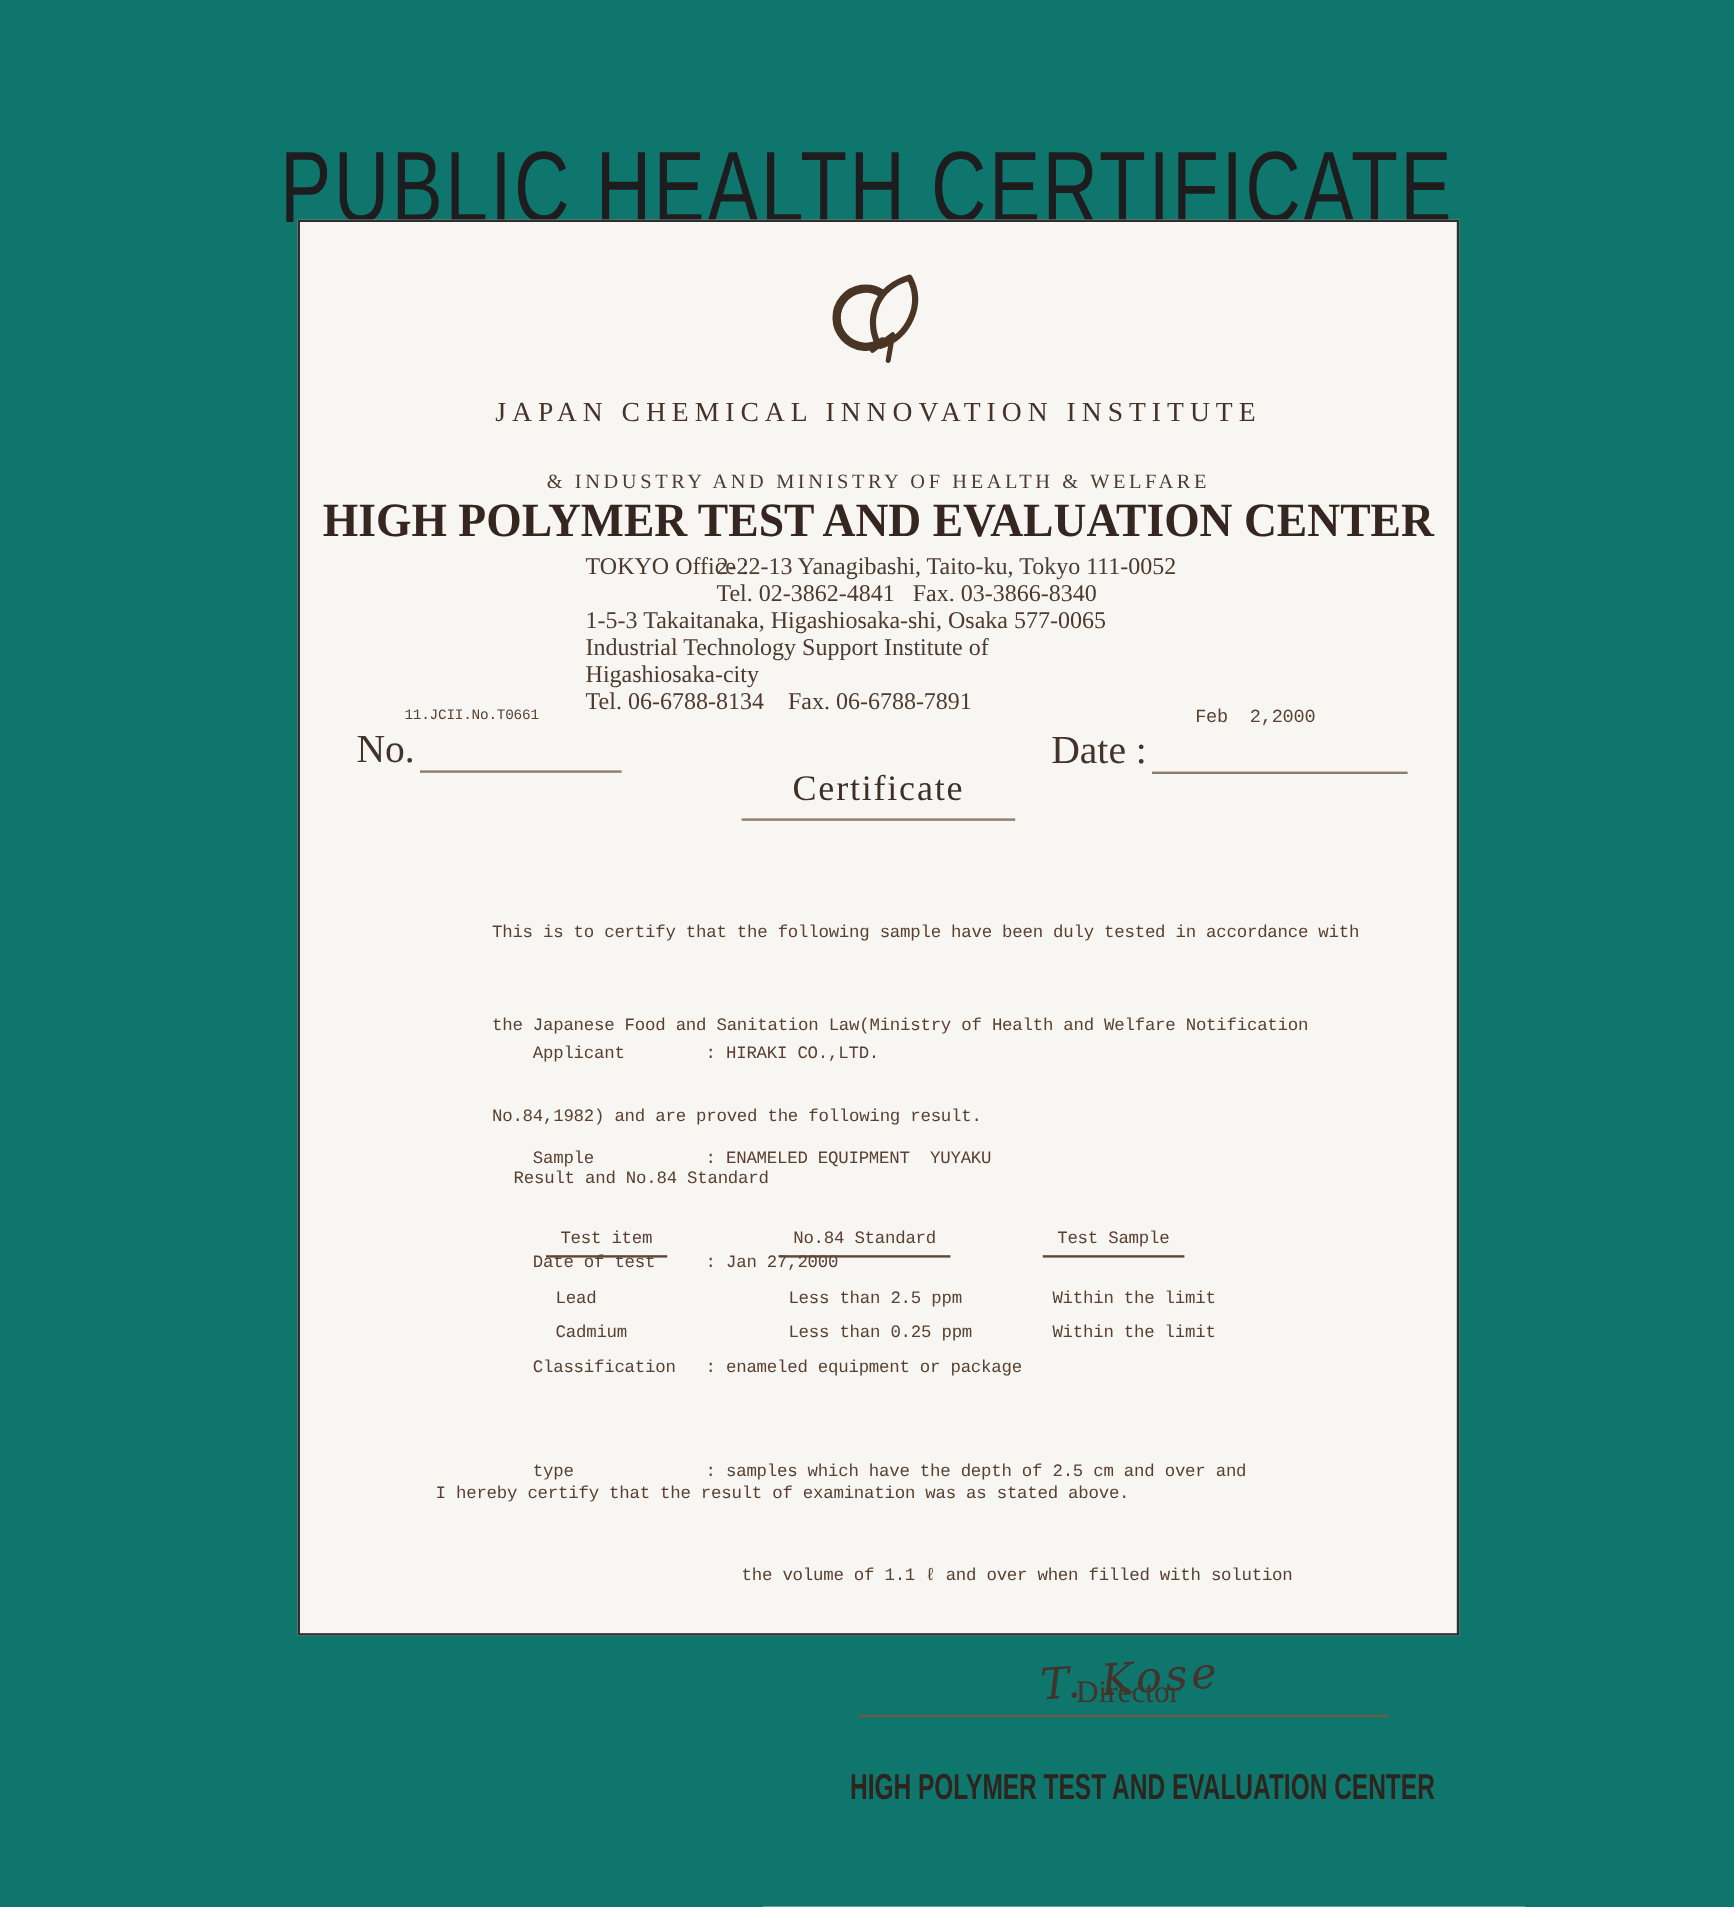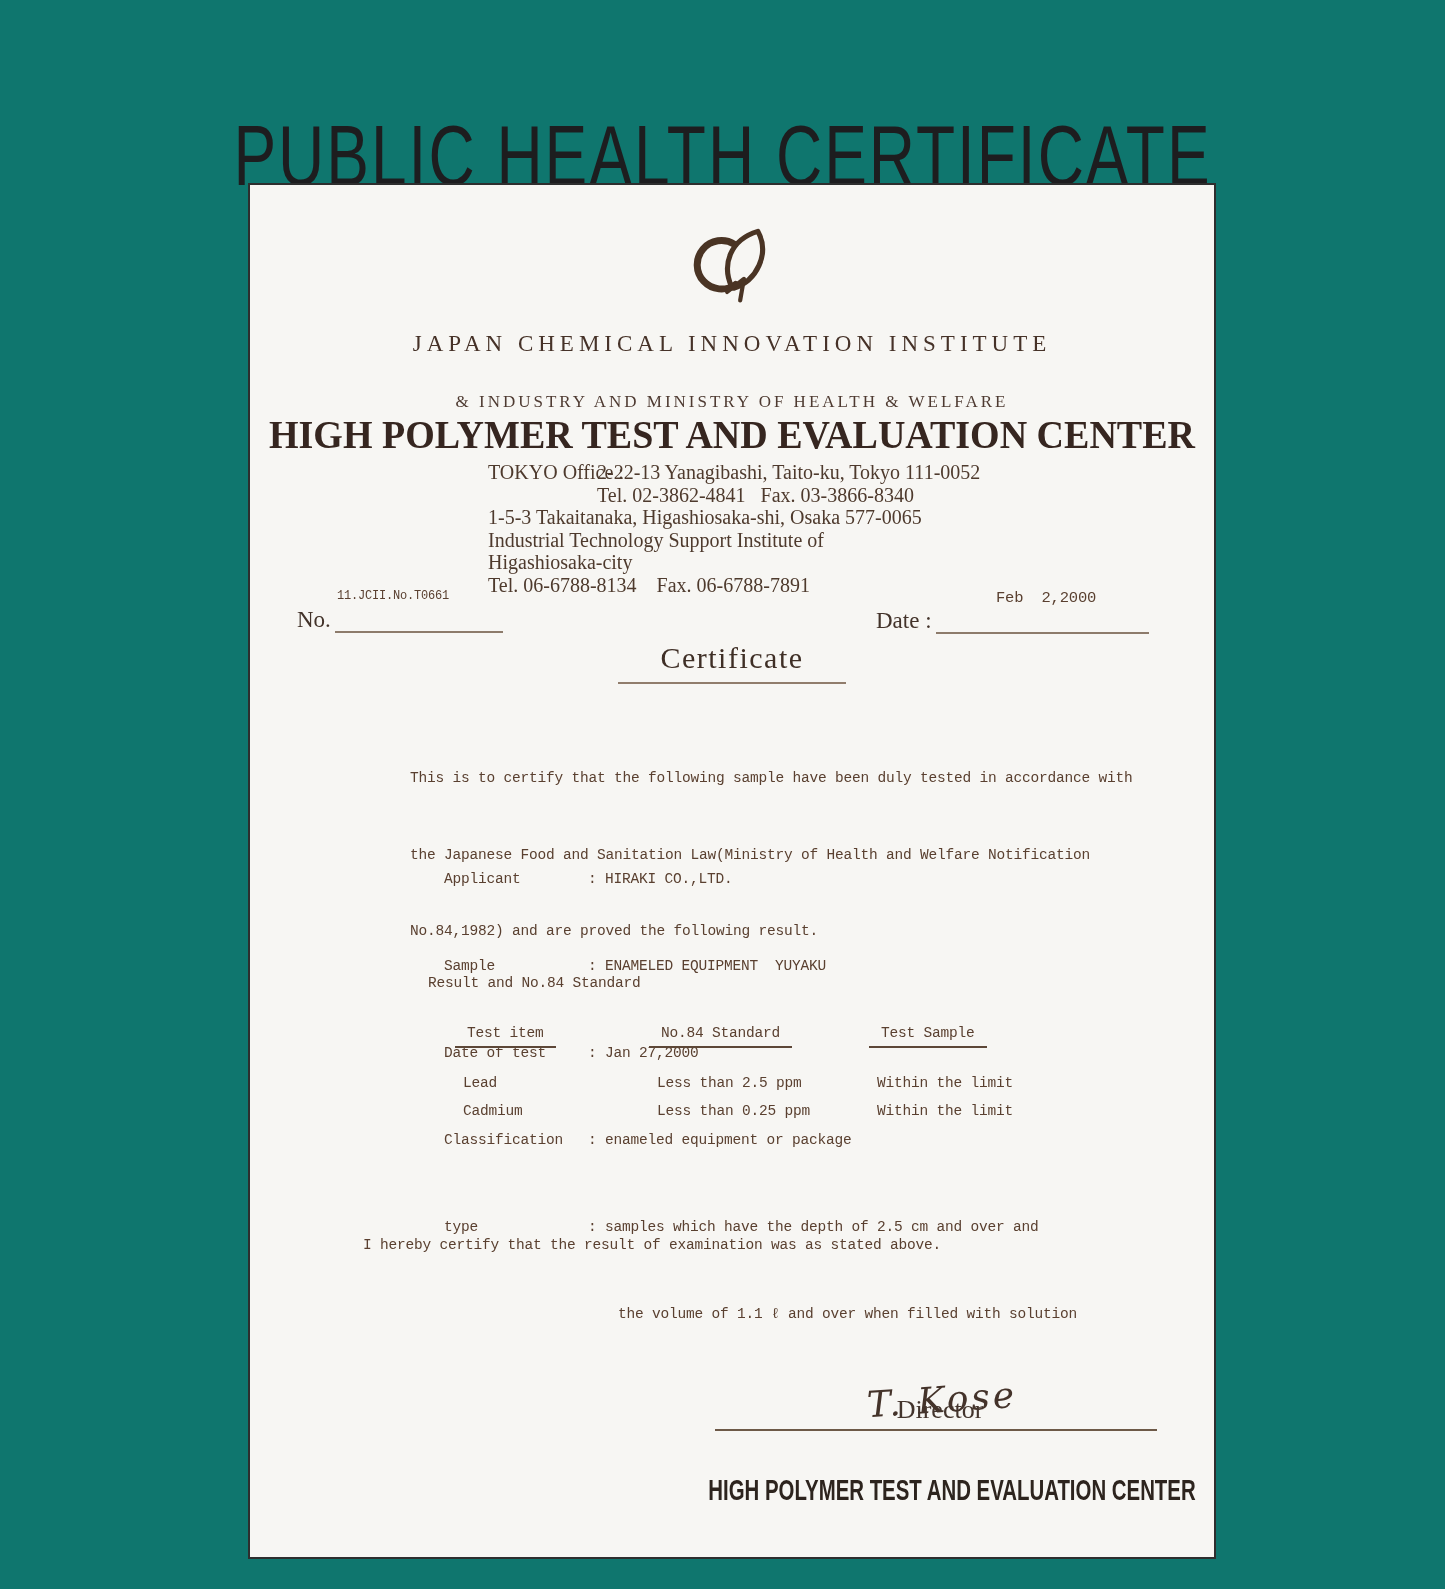--- a/index.html
+++ b/index.html
@@ -10,21 +10,21 @@
   }
   
   .doc-title{
     position:absolute;top:64px;left:0;right:0;text-align:center;
     font-family:"Liberation Sans",sans-serif;font-weight:400;
     font-size:64px;letter-spacing:2px;color:#1d1d1f;
     transform:scaleY(1.32);transform-origin:50% 0;white-space:nowrap;
   }
   
   .frame{
-    position:absolute;left:248px;top:183px;width:968px;height:1376px;
+    position:absolute;left:248px;top:183px;width:968px;height:1180px;
     border:2px solid #2e2e2e;background:#f7f6f3;box-sizing:border-box;
   }
   .frame > *{position:absolute;}
   
   .logo{top:38px;left:50%;transform:translateX(-52%);}
   .institute{
     top:146px;left:0;width:100%;text-align:center;
     font-size:23px;letter-spacing:5px;color:#463228;white-space:nowrap;
   }
   .approval{
@@ -43,21 +43,21 @@
   .office-row{display:flex;}
   .office-label{width:109px;flex:none;white-space:pre;}
   .office-lines{display:flex;flex-direction:column;}
   .office-lines span{white-space:pre;}
   
   .tw{font-family:"Liberation Mono","DejaVu Sans Mono",monospace;
       font-size:14.5px;color:#5a4030;white-space:pre;letter-spacing:-0.2px;}
   
   .no-value{top:404px;left:87px;font-size:12px;}
   .date-value{top:404px;left:746px;font-size:15.5px;}
-  .ref-label{font-size:23px;color:#43332a;white-space:pre;}
+  .ref-label{font-size:33px;color:#43332a;white-space:pre;}
   .no-row{top:422px;left:47px;display:flex;align-items:flex-end;}
   .date-row{top:423px;left:626px;display:flex;align-items:flex-end;}
   .rule{display:inline-block;border-bottom:2px solid #8d7b6b;height:24px;}
   .rule.no-rule{width:168px;margin-left:4px;}
   .rule.date-rule{width:213px;margin-left:4px;}
   
   .cert-head-wrap{top:456px;left:0;width:100%;text-align:center;}
   .cert-head{
     display:inline-block;font-size:30px;letter-spacing:1.5px;color:#3f2f26;
     border-bottom:2px solid #917d6c;padding:0 42px 7px;

